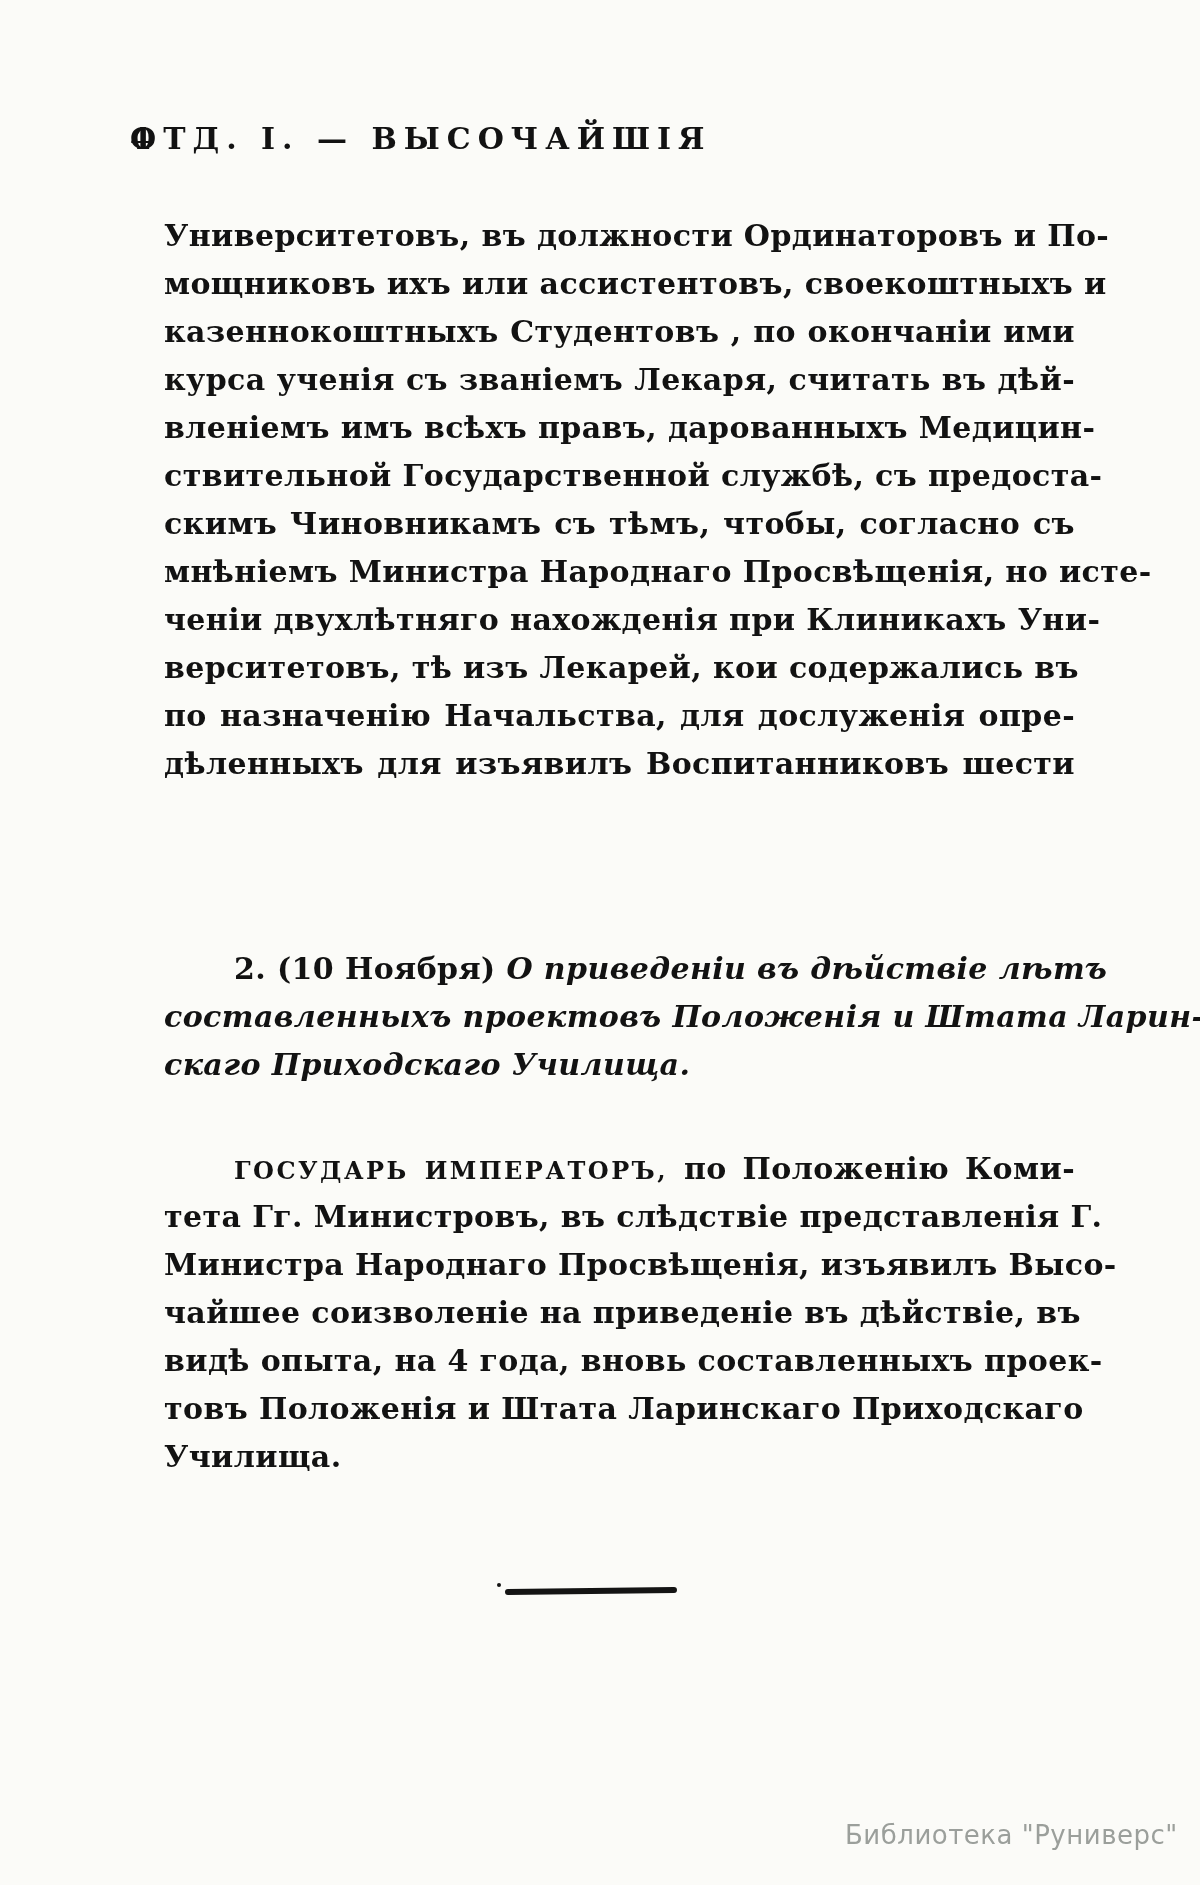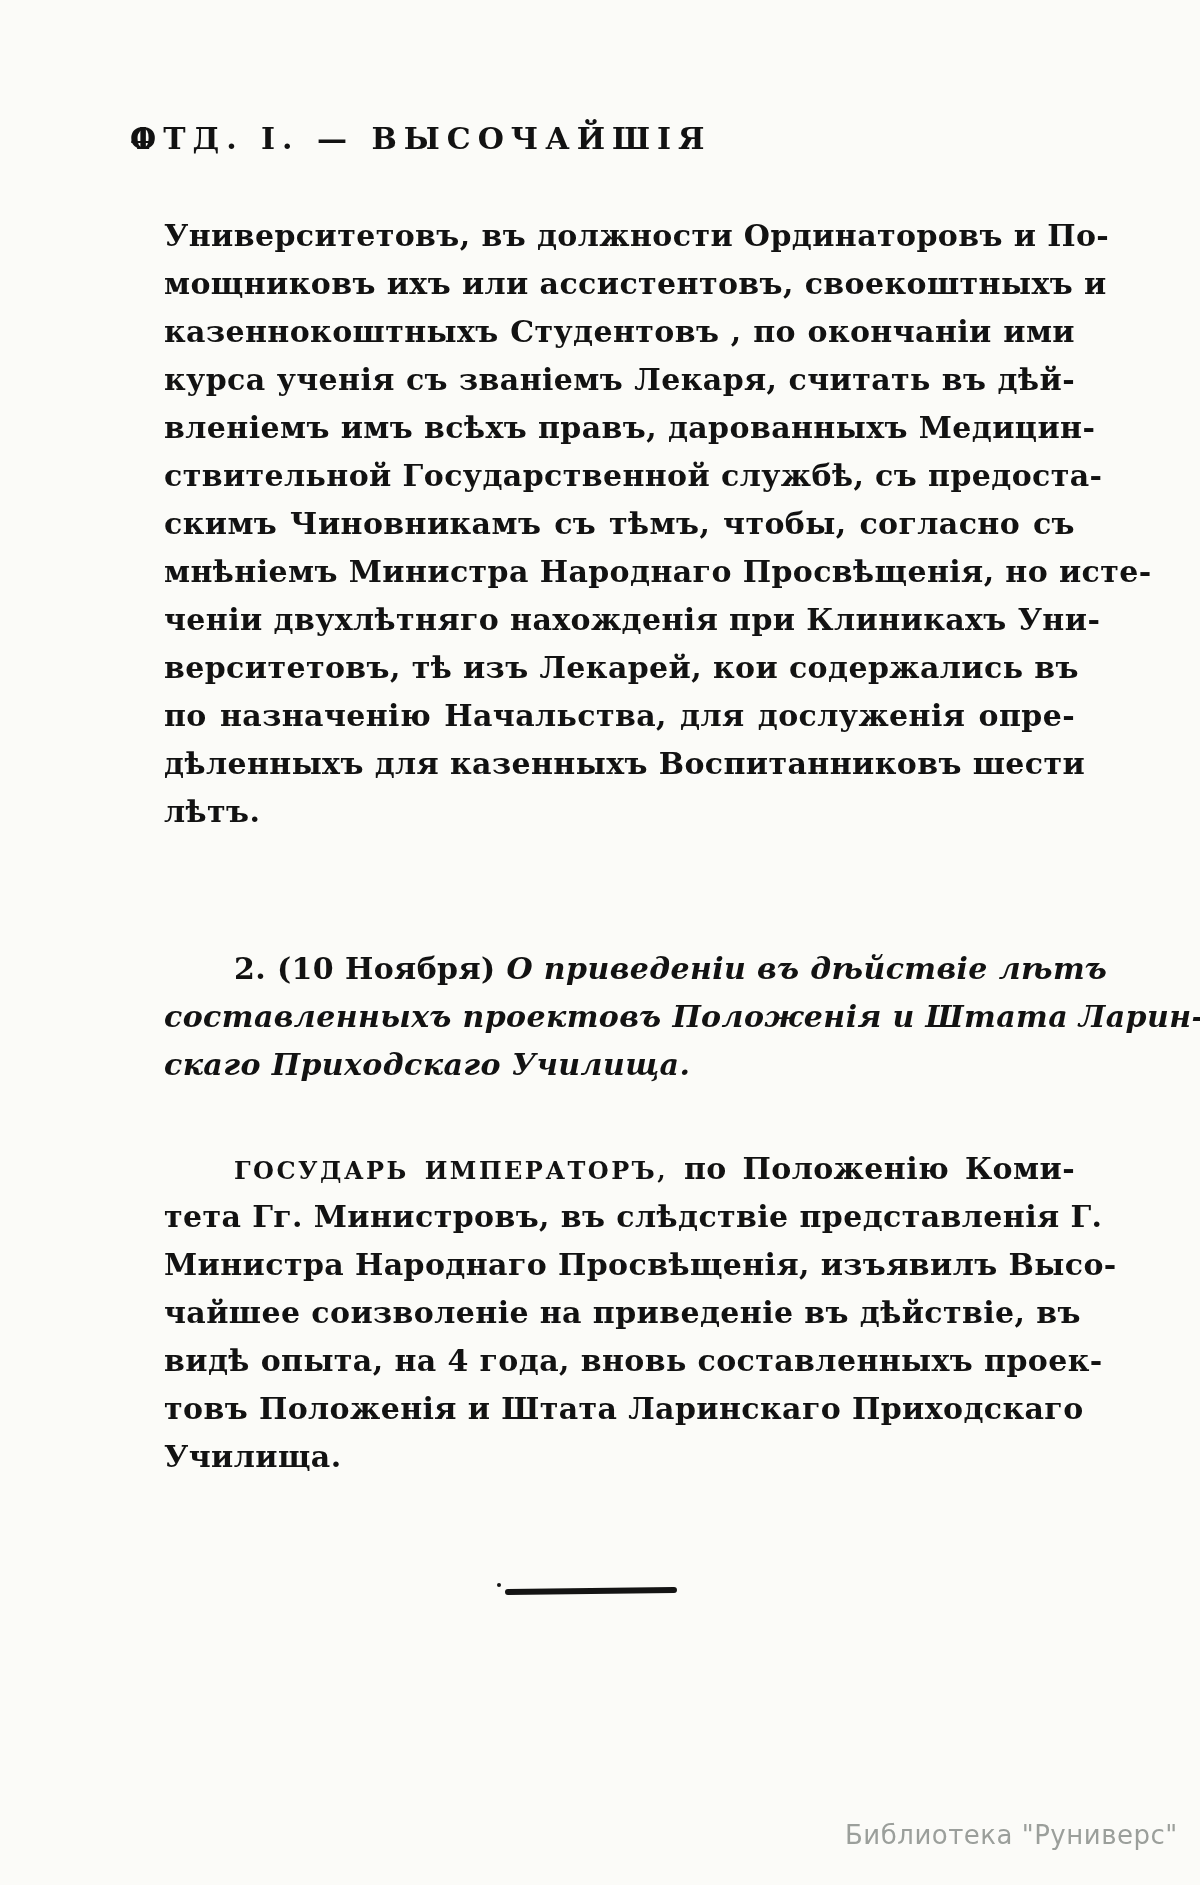--- a/index.html
+++ b/index.html
@@ -125,22 +125,21 @@
     <div class="line">мощниковъ ихъ или ассистентовъ, своекоштныхъ и</div>
     <div class="line">казеннокоштныхъ Студентовъ , по окончаніи ими</div>
     <div class="line">курса ученія съ званіемъ Лекаря, считать въ дѣй-</div>
     <div class="line">вленіемъ имъ всѣхъ правъ, дарованныхъ Медицин-</div>
     <div class="line">ствительной Государственной службѣ, съ предоста-</div>
     <div class="line">скимъ Чиновникамъ съ тѣмъ, чтобы, согласно съ</div>
     <div class="line">мнѣніемъ Министра Народнаго Просвѣщенія, но исте-</div>
     <div class="line">ченіи двухлѣтняго нахожденія при Клиникахъ Уни-</div>
     <div class="line">верситетовъ, тѣ изъ Лекарей, кои содержались въ</div>
     <div class="line">по назначенію Начальства, для дослуженія опре-</div>
-    <div class="line">дѣленныхъ для казенныхъ Воспитанниковъ шести</div>
-    <div class="line lastline">лѣтъ.</div>
+    <div class="line">дѣленныхъ для изъявилъ Воспитанниковъ шести</div>
   </div>
 
   <div class="textblock heading">
     <div class="line indent">
       <span>2. (10 Ноября)</span>
       <span class="it">О приведеніи въ дѣйствіе лѣтъ</span>
     </div>
     <div class="line it">составленныхъ проектовъ Положенія и Штата Ларин-</div>
     <div class="line it lastline">скаго Приходскаго Училища.</div>
   </div>

